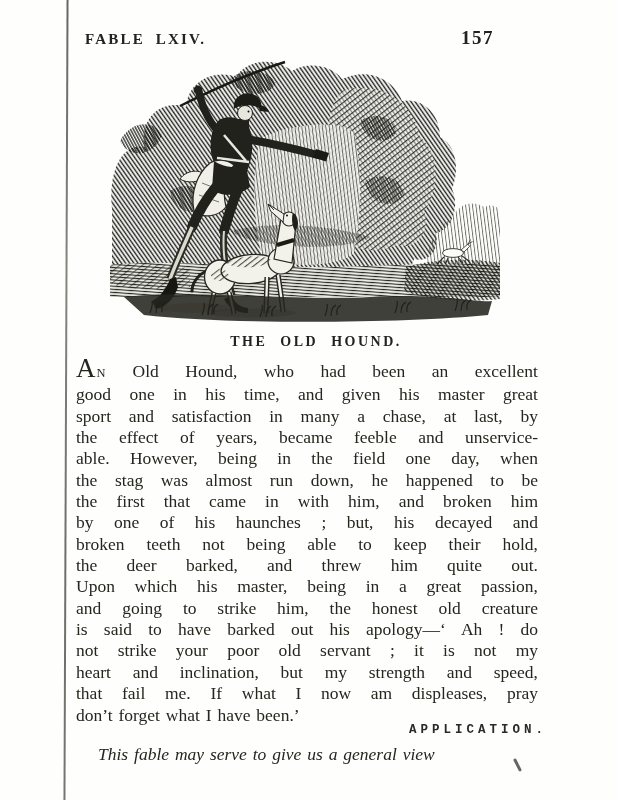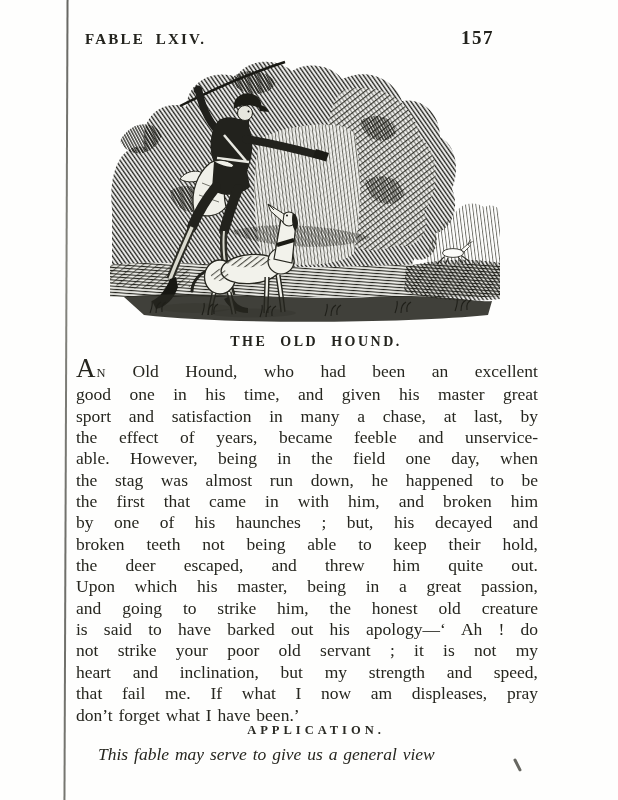--- a/index.html
+++ b/index.html
@@ -43,22 +43,23 @@
   }
   .tline{
     text-align:justify;text-align-last:justify;
     -moz-text-align-last:justify;
   }
   .tline.noj{text-align-last:left;-moz-text-align-last:left;}
   .dropcap{font-size:27px;line-height:1;letter-spacing:1px;}
   .smallcap{font-size:12.5px;letter-spacing:.5px;}
   .app-heading{
     position:absolute;top:723px;left:85px;width:462px;margin:0;
-    text-align:center;font-size:12.5px;font-weight:bold;letter-spacing:4px;
+    text-align:right;font-size:12.5px;font-weight:bold;letter-spacing:4px;
     color:#2a2a24;
+    font-family:Liberation Mono, monospace;
   }
   .app-text{
     position:absolute;top:743px;left:85px;width:462px;
     font-size:17.5px;line-height:22px;word-spacing:1.5px;
   }
   .app-text .tline{text-indent:13px;font-style:italic;}
   .pen-mark{
     position:absolute;left:516px;top:758px;width:2.6px;height:14px;
     background:#4c4c45;border-radius:2px;transform:rotate(-27deg);opacity:.85;
   }
@@ -219,21 +220,21 @@
   <div class="body-text">
     <div class="tline"><span class="dropcap">A</span><span class="smallcap">N</span><span> Old Hound, who had been an excellent</span></div>
     <div class="tline">good one in his time, and given his master great</div>
     <div class="tline">sport and satisfaction in many a chase, at last, by</div>
     <div class="tline">the effect of years, became feeble and unservice-</div>
     <div class="tline">able.  However, being in the field one day, when</div>
     <div class="tline">the stag was almost run down, he happened to be</div>
     <div class="tline">the first that came in with him, and broken him</div>
     <div class="tline">by one of his haunches ; but, his decayed and</div>
     <div class="tline">broken teeth not being able to keep their hold,</div>
-    <div class="tline">the deer escaped, and threw him quite out.</div>
+    <div class="tline">the deer barked, and threw him quite out.</div>
     <div class="tline">Upon which his master, being in a great passion,</div>
     <div class="tline">and going to strike him, the honest old creature</div>
     <div class="tline">is said to have barked out his apology—‘ Ah ! do</div>
     <div class="tline">not strike your poor old servant ; it is not my</div>
     <div class="tline">heart and inclination, but my strength and speed,</div>
     <div class="tline">that fail me.  If what I now am displeases, pray</div>
     <div class="tline noj">don’t forget what I have been.’</div>
   </div>
 
   <h3 class="app-heading">APPLICATION.</h3>

